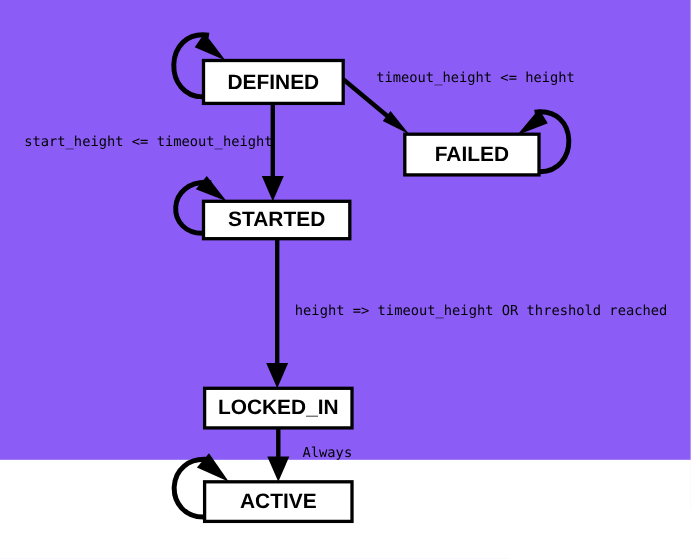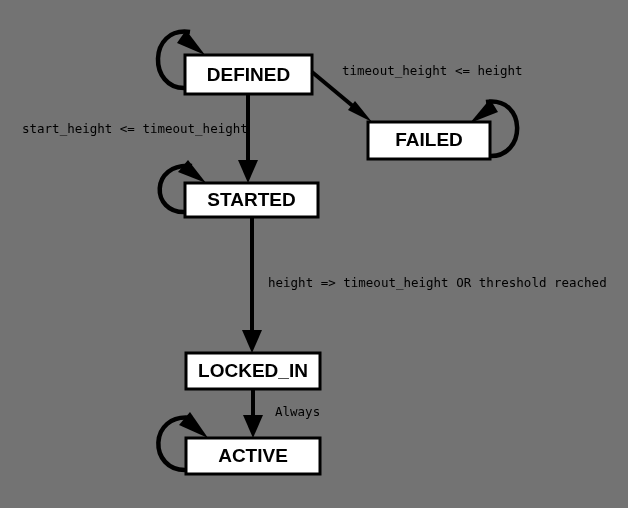--- a/index.html
+++ b/index.html
@@ -9,22 +9,22 @@
   }
   body {
     width: 628px;
     height: 508px;
     font-family: "Liberation Sans", sans-serif;
     overflow: hidden;
   }
   #diagram-root {
     position: relative;
     width: 628px;
-    height: 508px;
-    background: #737373;
+    height: 418px;
+    background: #8b5cf6;
   }
   svg.diagram-canvas {
     position: absolute;
     top: 0;
     left: 0;
     width: 628px;
     height: 508px;
     display: block;
   }
   .state-box-rect {

